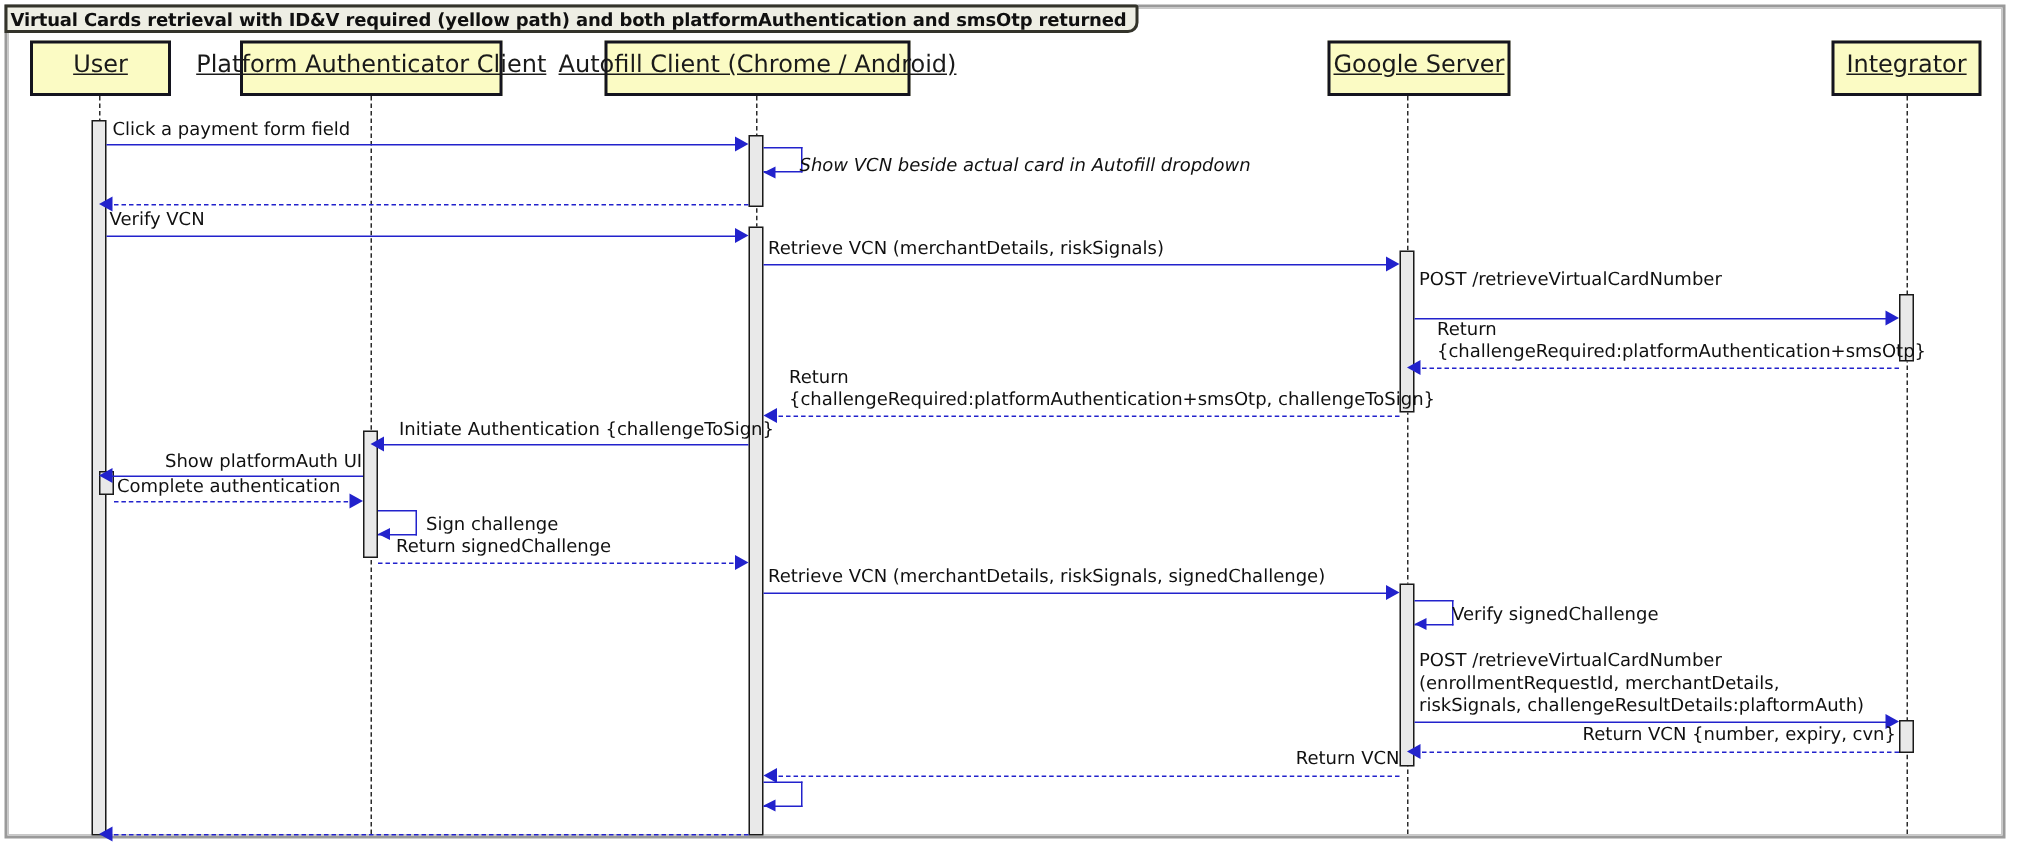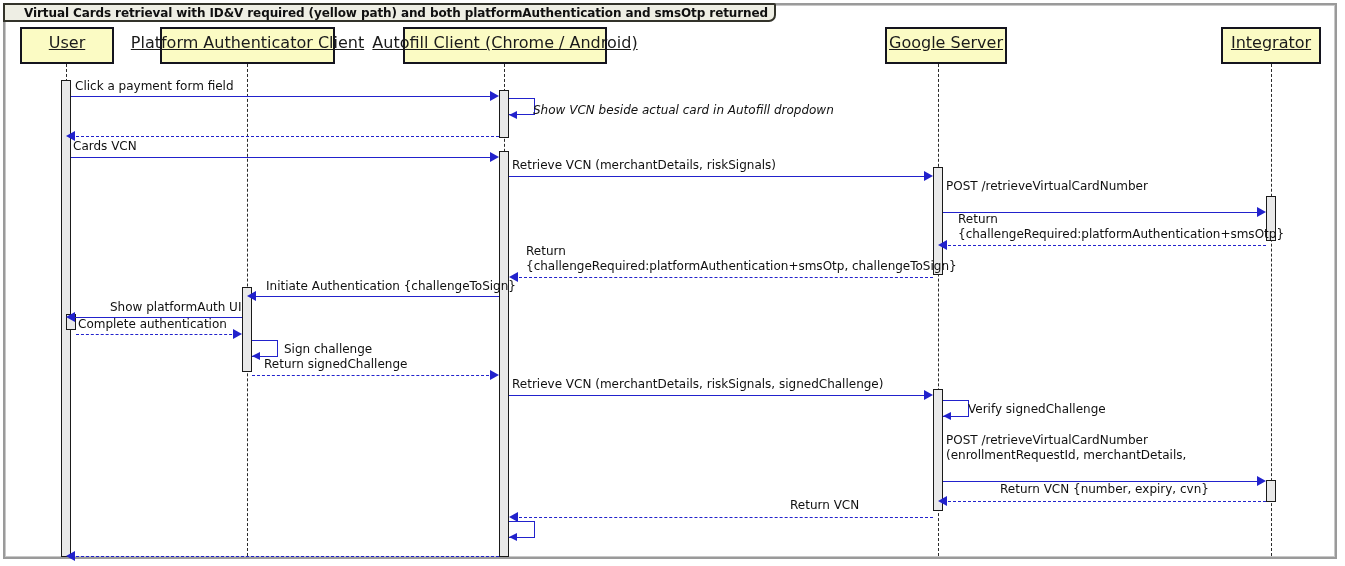--- a/index.html
+++ b/index.html
@@ -39,21 +39,21 @@
   }
   
   .title-tab {
     position: absolute;
     left: 3px;
     top: 3px;
     height: 19px;
     background: #eeeee4;
     border: 2px solid #33332a;
     box-sizing: border-box;
-    padding: 0 6px 0 19px;
+    padding: 0 6px 0 2px;
     display: flex;
     align-items: center;
     font-size: 12px;
     font-weight: bold;
     color: #101010;
     white-space: nowrap;
     letter-spacing: -0.1px;
     border-top-right-radius: 2px;
     border-bottom-right-radius: 7px;
   }
@@ -107,21 +107,21 @@
   .arrow-head.right { border-left: 9px solid #2222cc; }
   .arrow-head.left  { border-right: 9px solid #2222cc; }
   
   .msg-label {
     position: absolute;
     font-size: 12px;
     color: #101010;
     white-space: pre;
     line-height: 15px;
   }
-  .msg-label.right-align { text-align: left; }
+  .msg-label.right-align { text-align: right; }
   
   .self-loop {
     position: absolute;
     width: 26px;
     height: 17px;
     border: 1px solid #2222cc;
     border-left: none;
     box-sizing: border-box;
   }
   .self-arrow {
@@ -186,21 +186,21 @@
   <div class="msg-line" style="left:71px; top:96px; width:423px;"></div>
   <div class="arrow-head right" style="left:490px; top:91px;"></div>
 
   <div class="self-loop" style="left:509px; top:98px;"></div>
   <div class="self-arrow" style="left:509px; top:111px;"></div>
   <div class="msg-label" style="left:533px; top:103px;font-style:italic;">Show VCN beside actual card in Autofill dropdown</div>
 
   <div class="msg-line dashed" style="left:71px; top:136px; width:428px;"></div>
   <div class="arrow-head left" style="left:66px; top:131px;"></div>
 
-  <div class="msg-label" style="left:73px; top:139px;">Cards VCN</div>
+  <div class="msg-label" style="left:73px; top:139px;">Verify VCN</div>
   <div class="msg-line" style="left:71px; top:157px; width:423px;"></div>
   <div class="arrow-head right" style="left:490px; top:152px;"></div>
 
   <div class="msg-label" style="left:512px; top:158px;">Retrieve VCN (merchantDetails, riskSignals)</div>
   <div class="msg-line" style="left:509px; top:176px; width:419px;"></div>
   <div class="arrow-head right" style="left:924px; top:171px;"></div>
 
   <div class="msg-label" style="left:946px; top:179px;">POST /retrieveVirtualCardNumber</div>
   <div class="msg-line" style="left:943px; top:212px; width:318px;"></div>
   <div class="arrow-head right" style="left:1257px; top:207px;"></div>
@@ -238,20 +238,21 @@
   <div class="msg-label" style="left:512px; top:377px;">Retrieve VCN (merchantDetails, riskSignals, signedChallenge)</div>
   <div class="msg-line" style="left:509px; top:395px; width:419px;"></div>
   <div class="arrow-head right" style="left:924px; top:390px;"></div>
 
   <div class="self-loop" style="left:943px; top:400px;"></div>
   <div class="self-arrow" style="left:943px; top:412px;"></div>
   <div class="msg-label" style="left:968px; top:402px;">Verify signedChallenge</div>
 
   <div class="msg-label" style="left:946px; top:433px;">POST /retrieveVirtualCardNumber</div>
   <div class="msg-label" style="left:946px; top:448px;">(enrollmentRequestId, merchantDetails,</div>
+  <div class="msg-label" style="left:946px; top:463px;">riskSignals, challengeResultDetails:plaftormAuth)</div>
   <div class="msg-line" style="left:943px; top:481px; width:318px;"></div>
   <div class="arrow-head right" style="left:1257px; top:476px;"></div>
 
   <div class="msg-label right-align" style="left:1000px; top:482px; width:264px;">Return VCN {number, expiry, cvn}</div>
   <div class="msg-line dashed" style="left:943px; top:501px; width:323px;"></div>
   <div class="arrow-head left" style="left:938px; top:496px;"></div>
 
   <div class="msg-label right-align" style="left:790px; top:498px; width:143px;">Return VCN</div>
   <div class="msg-line dashed" style="left:514px; top:517px; width:419px;"></div>
   <div class="arrow-head left" style="left:509px; top:512px;"></div>

